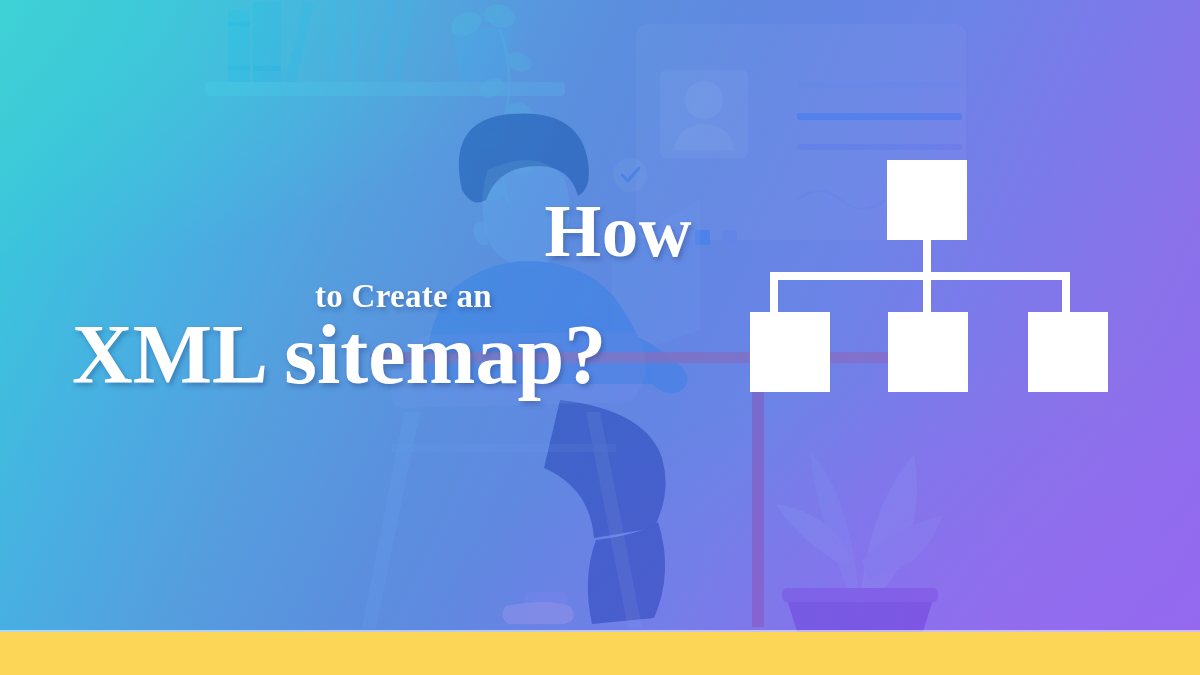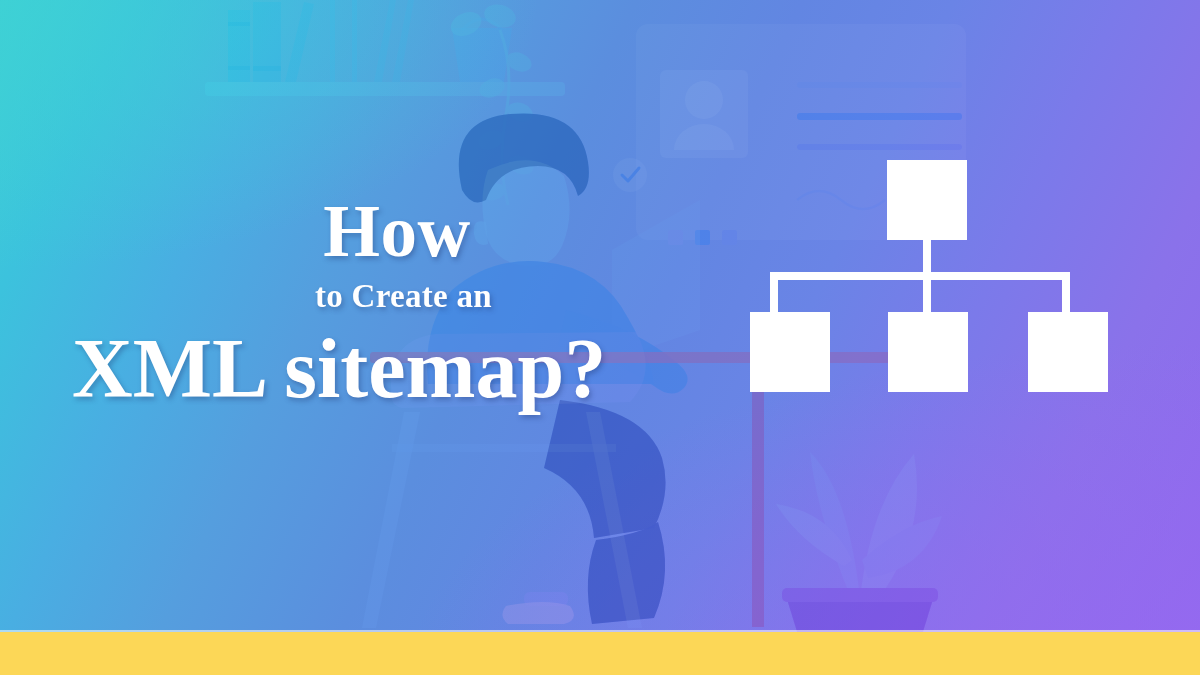--- a/index.html
+++ b/index.html
@@ -51,38 +51,37 @@
     left:72px; top:196px;
     width:620px;
     color:#ffffff;
     text-shadow:2px 3px 5px rgba(30,50,110,.35);
   }
   .t-how{
     font-size:73px;
     line-height:0.98;
     font-weight:700;
     letter-spacing:.5px;
-    text-align:center;
+    text-align:right;
     padding-left:30px;
   }
   .t-sub{
     font-size:33px;
     line-height:1.0;
     font-weight:700;
     text-align:right;
     padding-left:6px;
     padding-right:200px;
     margin-top:12px;
     letter-spacing:.3px;
   }
   .t-main{
     font-size:84px;
     line-height:1.0;
     font-weight:700;
-    margin-top:14px;
     letter-spacing:0px;
     white-space:nowrap;
   }
 
   
   .sitemap{
     position:absolute;
     left:740px; top:152px;
     width:390px; height:248px;
   }

